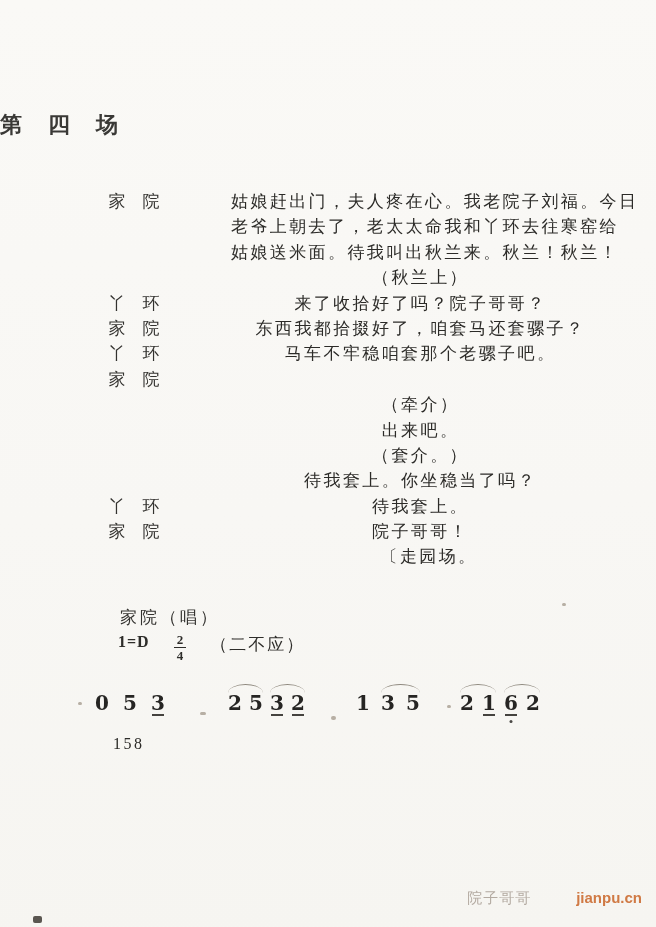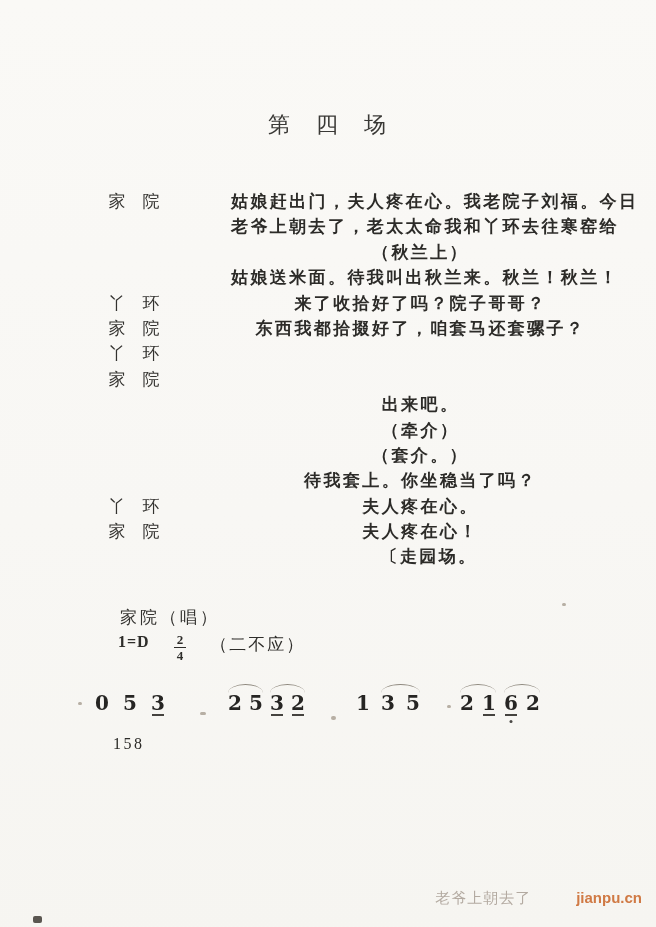--- a/index.html
+++ b/index.html
@@ -7,34 +7,34 @@
     position:relative;
     width:656px;height:927px;
     margin:0 auto;
     background:linear-gradient(178deg,#faf9f6 0%,#f8f7f4 55%,#f6f5f1 100%);
     overflow:hidden;
     font-family:"Liberation Serif","DejaVu Serif",serif;
     color:#2e2d2b;
   }
   .title{
     position:absolute;left:0;top:110px;width:100%;
-    text-align:center;font-size:22px;letter-spacing:2px;color:#3a3936;
-    font-weight:400;
+    font-size:22px;letter-spacing:2px;color:#3a3936;
+    font-weight:700;
   }
   .dialogue{
     position:absolute;left:85px;top:190px;width:525px;text-align:center;
   }
   .drow{display:flex;align-items:flex-start;height:25.4px;}
   .spk{
     flex:0 0 98px;font-size:17px;color:#33322f;font-weight:500;
     white-space:pre;
   }
   .txt{
     flex:1;font-size:17px;letter-spacing:2.4px;color:#2c2b28;
-    white-space:pre;font-weight:700;margin-left:48px;
+    white-space:pre;font-weight:400;margin-left:48px;
   }
   .txt.indent{padding-left:17px;}
   .singer{
     position:absolute;left:120px;top:606px;
     font-size:17px;letter-spacing:3px;color:#33322f;font-weight:500;
   }
   .keyline{
     position:absolute;left:118px;top:633px;
     display:flex;align-items:flex-start;gap:22px;
     font-size:17px;color:#2e2d2a;font-weight:500;
@@ -95,63 +95,64 @@
     <div class="drow">
       <span class="spk">家　院</span>
       <span class="txt">姑娘赶出门，夫人疼在心。我老院子刘福。今日</span>
     </div>
     <div class="drow">
       <span class="spk"></span>
       <span class="txt">老爷上朝去了，老太太命我和丫环去往寒窑给</span>
     </div>
     <div class="drow">
       <span class="spk"></span>
+      <span class="txt">姑娘送米面。待我叫出秋兰来。秋兰！秋兰！</span>
+    </div>
+    <div class="drow">
+      <span class="spk"></span>
       <span class="txt">（秋兰上）</span>
-    </div>
-    <div class="drow">
-      <span class="spk"></span>
-      <span class="txt">姑娘送米面。待我叫出秋兰来。秋兰！秋兰！</span>
     </div>
     <div class="drow">
       <span class="spk">丫　环</span>
       <span class="txt">来了收拾好了吗？院子哥哥？</span>
     </div>
     <div class="drow">
       <span class="spk">家　院</span>
       <span class="txt">东西我都拾掇好了，咱套马还套骡子？</span>
     </div>
     <div class="drow">
       <span class="spk">丫　环</span>
-    </div>
-    <div class="drow">
-      <span class="spk">家　院</span>
+      <span class="txt">马车不牢稳咱套那个老骡子吧。</span>
+    </div>
+    <div class="drow">
+      <span class="spk">家　院</span>
+    </div>
+    <div class="drow">
+      <span class="spk"></span>
+      <span class="txt">（牵介）</span>
     </div>
     <div class="drow">
       <span class="spk"></span>
       <span class="txt">出来吧。</span>
     </div>
     <div class="drow">
       <span class="spk"></span>
-      <span class="txt">（牵介）</span>
-    </div>
-    <div class="drow">
-      <span class="spk"></span>
       <span class="txt">（套介。）</span>
     </div>
     <div class="drow">
       <span class="spk"></span>
       <span class="txt">待我套上。你坐稳当了吗？</span>
     </div>
     <div class="drow">
       <span class="spk">丫　环</span>
-      <span class="txt">夫人疼在心。</span>
-    </div>
-    <div class="drow">
-      <span class="spk">家　院</span>
-      <span class="txt">夫人疼在心！</span>
+      <span class="txt">待我套上。</span>
+    </div>
+    <div class="drow">
+      <span class="spk">家　院</span>
+      <span class="txt">院子哥哥！</span>
     </div>
     <div class="drow">
       <span class="spk"></span>
       <span class="txt indent">〔走园场。</span>
     </div>
   </div>
 
   <div class="singer">家院（唱）</div>
 
   <div class="keyline">
@@ -189,21 +190,21 @@
       <span class="note">2</span>
       <span class="note u">1</span>
       <span class="note u dotbelow">6</span>
       <span class="note">2</span>
     </div>
   </div>
 
   <div class="pagenum">158</div>
 
   <div class="watermark">
-    <span class="wm-site">老爷上朝去了</span>
+    <span class="wm-site">院子哥哥</span>
     <span class="wm-url">jianpu.cn</span>
   </div>
 
   <div class="speck" style="left:78px;top:702px;width:4px;height:3px;"></div>
   <div class="speck" style="left:200px;top:712px;width:6px;height:3px;"></div>
   <div class="speck" style="left:331px;top:716px;width:5px;height:4px;"></div>
   <div class="speck" style="left:447px;top:705px;width:4px;height:3px;"></div>
   <div class="speck" style="left:562px;top:603px;width:4px;height:3px;"></div>
   <div class="speck dark" style="left:33px;top:916px;width:9px;height:7px;"></div>
 

